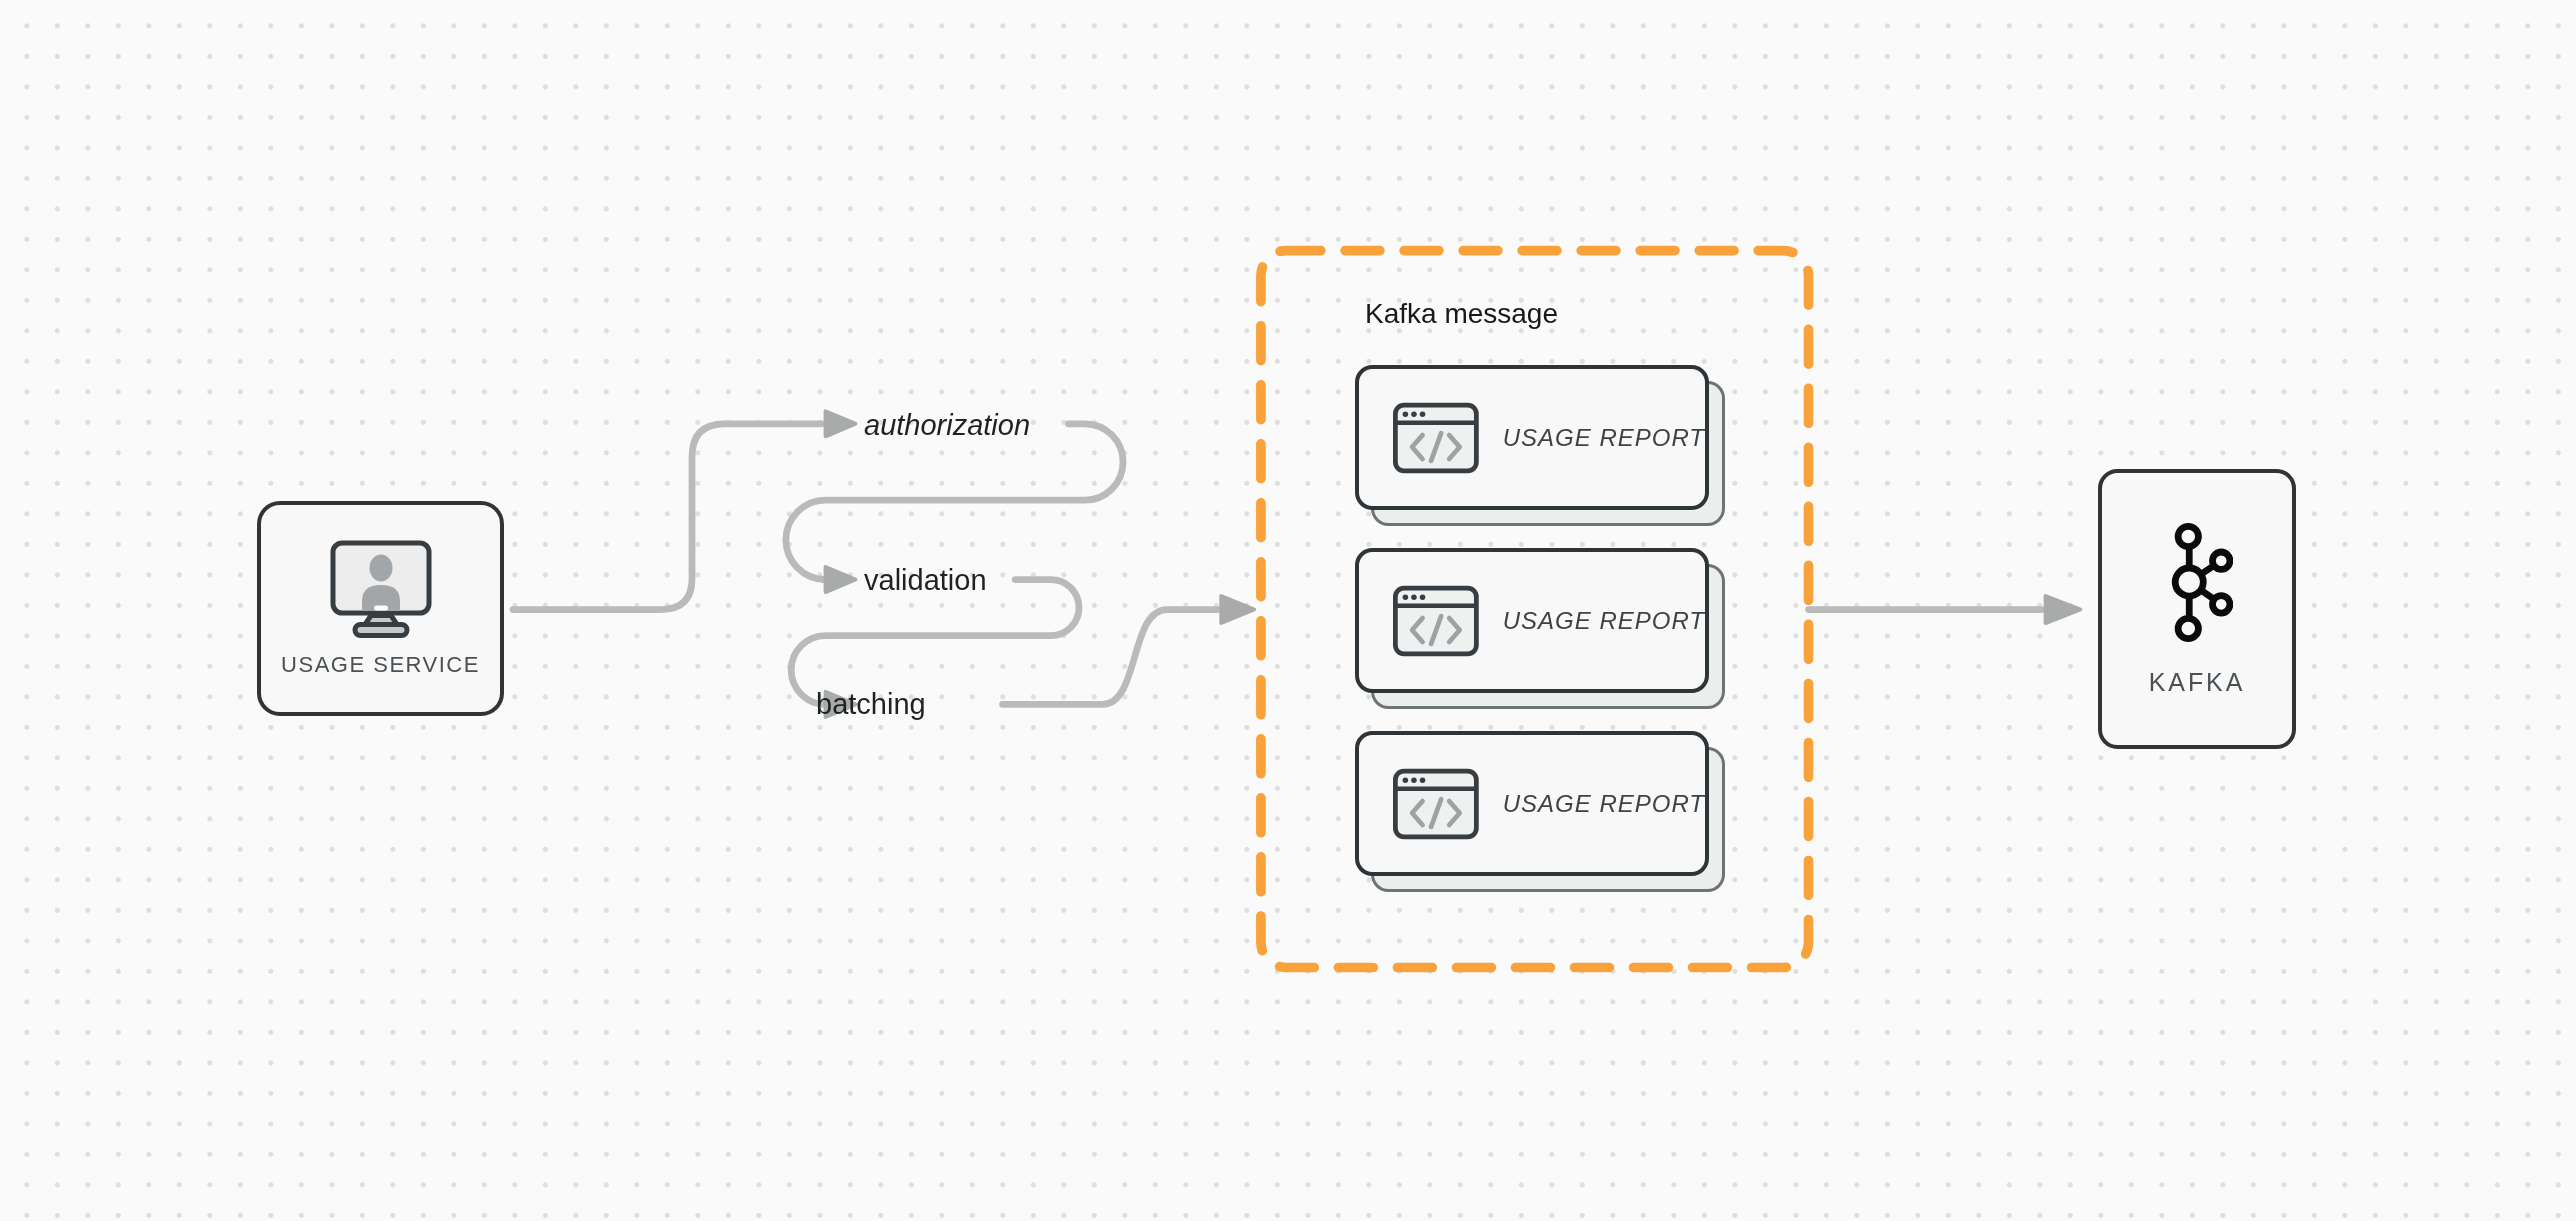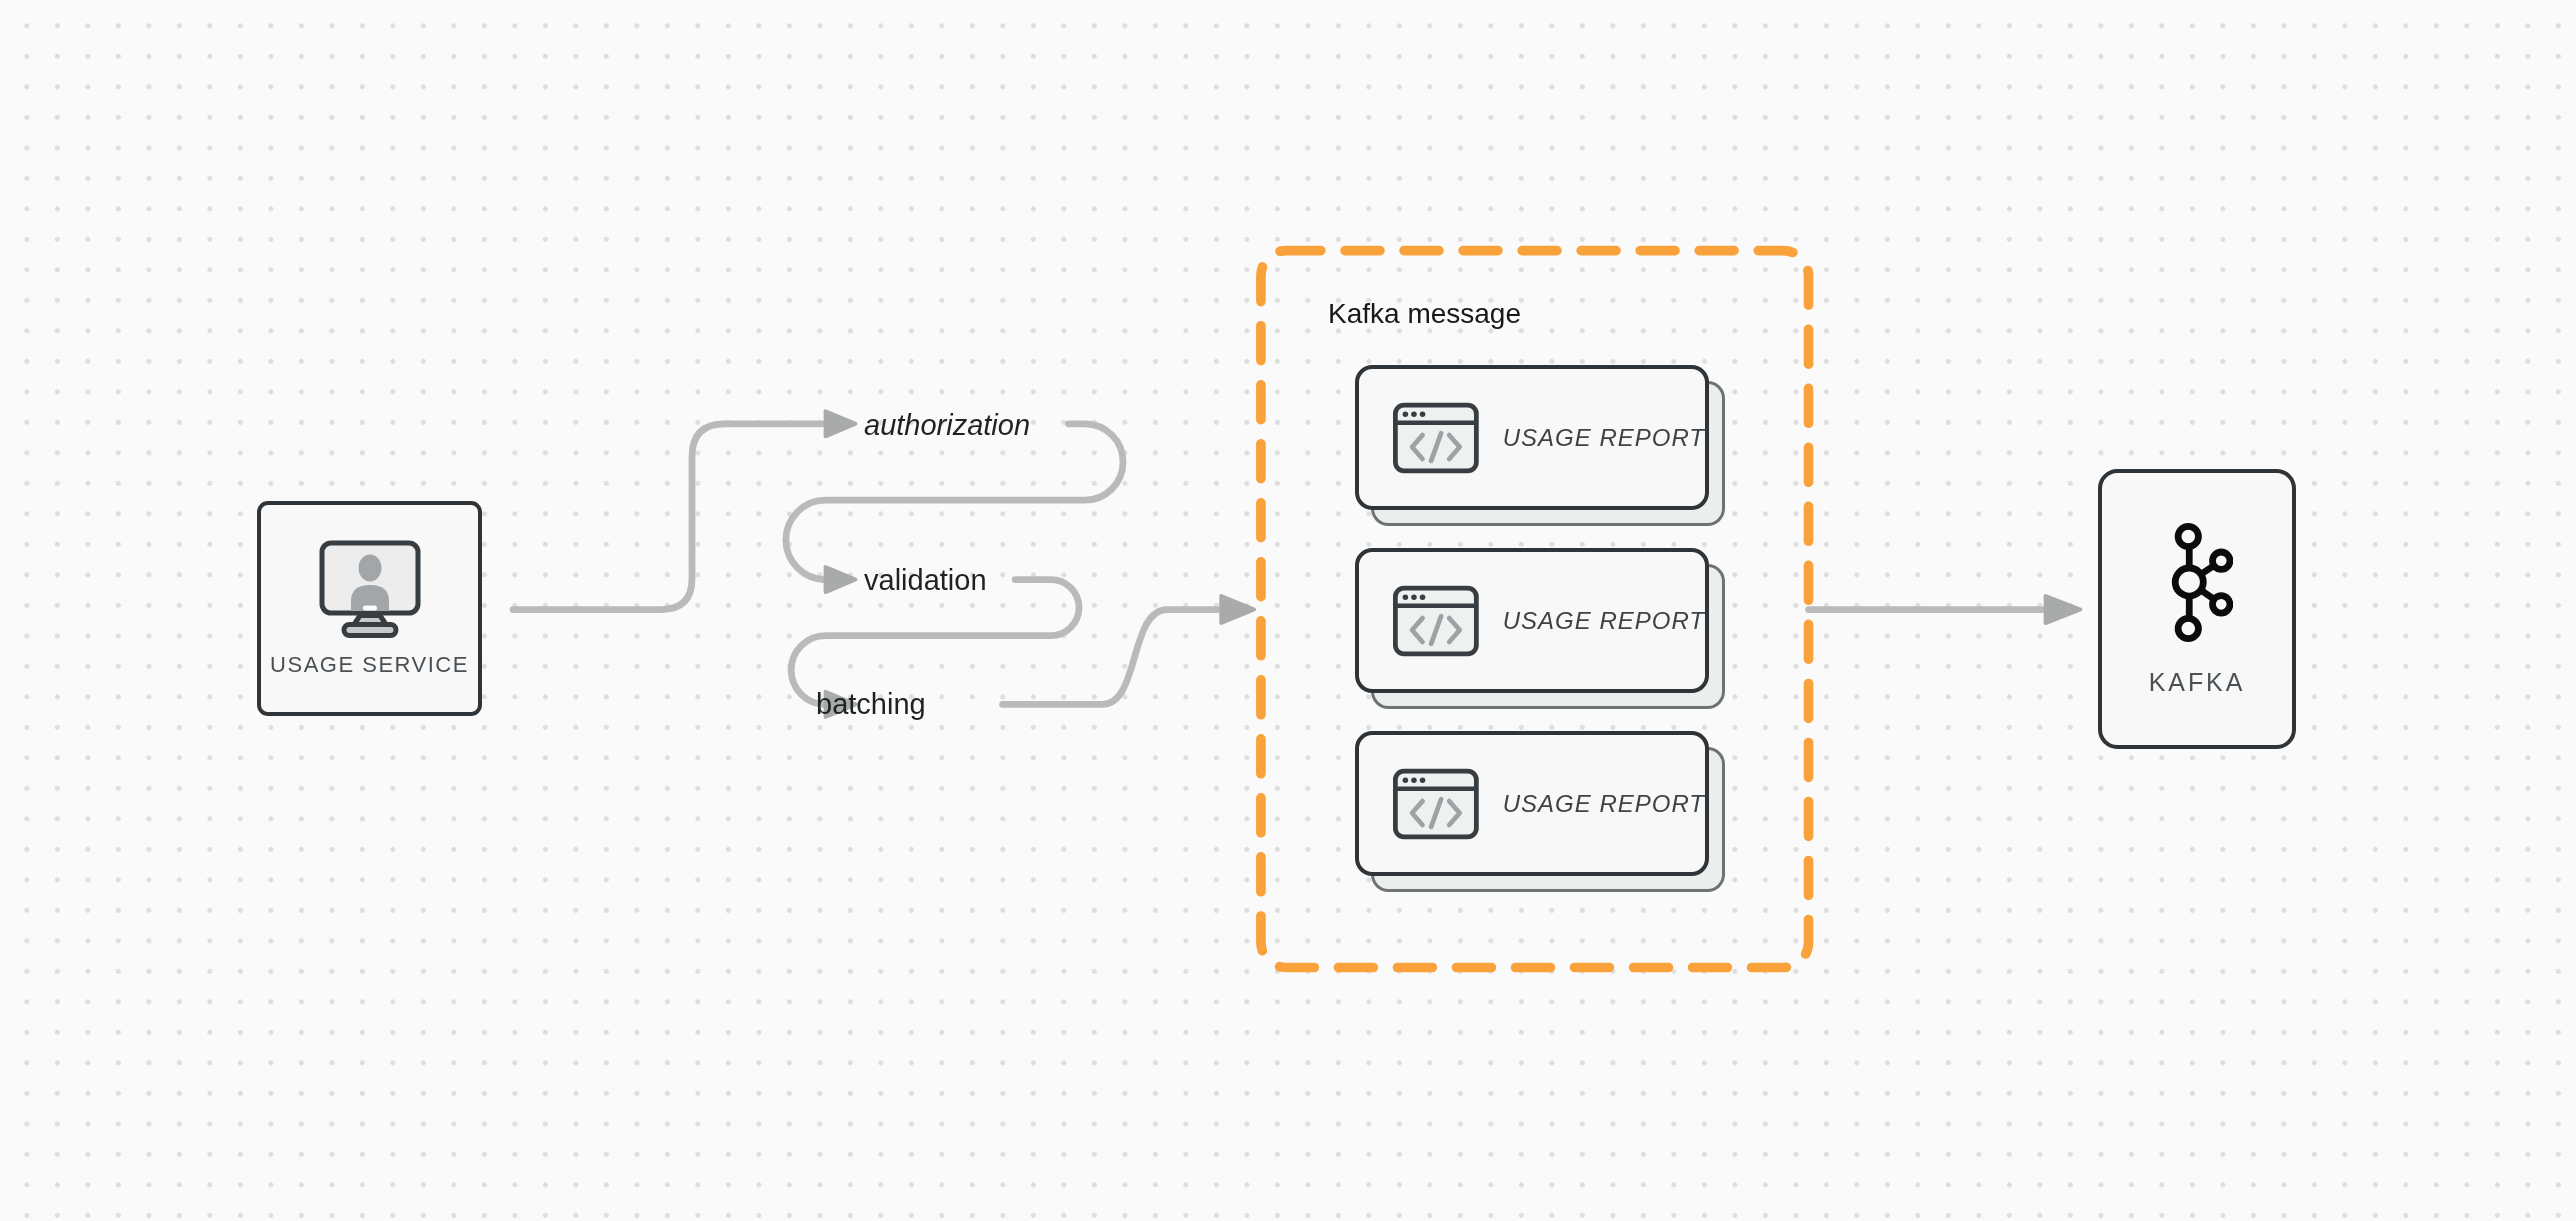--- a/index.html
+++ b/index.html
@@ -48,22 +48,22 @@
     box-sizing: border-box;
     background: #F7F8F7;
     border: 4.8px solid #2F3438;
     display: flex;
     flex-direction: column;
     align-items: center;
     justify-content: center;
   }
   .node-usage-service {
     left: 257px; top: 501px;
-    width: 225px; height: 215px;
-    border-radius: 11px;
+    width: 247px; height: 215px;
+    border-radius: 23px;
   }
   .node-kafka {
     left: 2098px; top: 469px;
     width: 198px; height: 280px;
     border-radius: 19.4px;
   }
   .node-caption {
     color: #4B5054;
     font-size: 22px;
     letter-spacing: 1.5px;
@@ -81,21 +81,21 @@
     color: #1F2225;
     font-size: 29px;
     font-weight: 500;
     white-space: nowrap;
   }
   .step-authorization { left: 864px; top: 426px; font-style: italic; }
   .step-validation    { left: 864px; top: 581px; }
   .step-batching      { left: 816px; top: 705px; }
   .group-title {
     position: absolute;
-    left: 1328px; top: 298px;
+    left: 1365px; top: 298px;
     color: #16181B;
     font-size: 28px;
     font-weight: 500;
     white-space: nowrap;
   }
   .card-stack {
     position: absolute;
     left: 1355px;
     width: 354px; height: 145px;
   }

